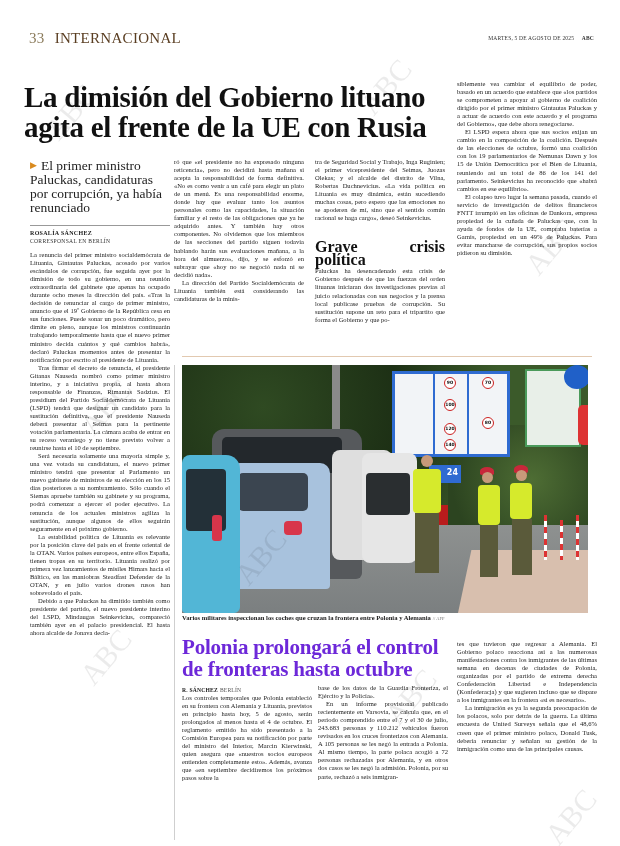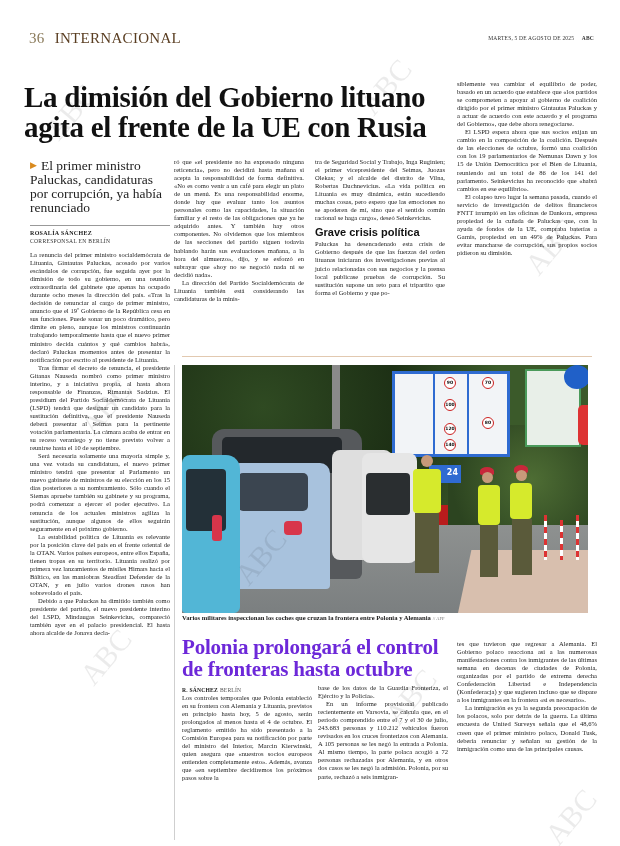--- a/index.html
+++ b/index.html
@@ -16,21 +16,21 @@
 
   .subhead { position: absolute; left: 30px; top: 158px; width: 140px; font-family: "Liberation Serif", serif; font-size: 13.5px; line-height: 14px; color: #222; }
   .subhead .arrow { color: #d98a1e; font-size: 9px; margin-right: 4px; vertical-align: 2px; }
   .rule-sub { position: absolute; left: 30px; top: 225px; width: 140px; height: 1px; background: #999; }
   .byline-name { position: absolute; left: 30px; top: 230px; font-family: "Liberation Serif", serif; font-size: 6px; font-weight: bold; letter-spacing: 0.3px; }
   .byline-role { position: absolute; left: 30px; top: 238px; font-family: "Liberation Serif", serif; font-size: 5.6px; letter-spacing: 0.3px; color: #333; }
 
   .col { position: absolute; font-family: "Liberation Serif", serif; font-size: 6.55px; line-height: 8.05px; text-align: justify; hyphens: auto; color: #1c1c1c; }
   .col p { margin: 0; text-indent: 0; }
   .col p.ind { text-indent: 8px; }
-  .col h3 { font-family: Liberation Sans, sans-serif; font-size: 11px; font-weight: bold; line-height: 13px; margin: 4px 0 1px; color: #111; }
+  .col h3 { font-family: Liberation Serif, serif; font-size: 16px; font-weight: bold; line-height: 13px; margin: 18px 0 1px; color: #111; }
 
   .col1 { left: 30px; top: 251px; width: 140px; }
   .col2 { left: 174px; top: 158px; width: 130px; }
   .col3 { left: 315px; top: 158px; width: 130px; }
   .col4 { left: 457px; top: 80px; width: 140px; }
 
   .vsep { position: absolute; background: #cfcfcf; width: 1px; }
   .vsep1 { left: 174px; top: 365px; height: 475px; }
 
   .rule-photo-top { position: absolute; left: 182px; top: 356px; width: 410px; height: 1px; background: #e2c9b0; }
@@ -78,21 +78,21 @@
   .colb1 { left: 182px; top: 694px; width: 130px; }
   .colb2 { left: 318px; top: 684px; width: 130px; }
   .colb3 { left: 457px; top: 640px; width: 140px; }
 
   .watermark { position: absolute; font-family: "Liberation Serif", serif; font-size: 30px; color: rgba(0,0,0,0.08); transform: rotate(-50deg); pointer-events: none; }
 </style>
 </head>
 <body>
 
 <div class="header-left">
-  <span class="page-num">36</span>
+  <span class="page-num">33</span>
   <span class="section">INTERNACIONAL</span>
 </div>
 <div class="header-right">
   <span>MARTES, 5 DE AGOSTO DE 2025</span>
   <span class="brand">ABC</span>
 </div>
 
 <h1 class="headline">La dimisión del Gobierno lituano agita el frente de la UE con Rusia</h1>
 
 <div class="subhead">

